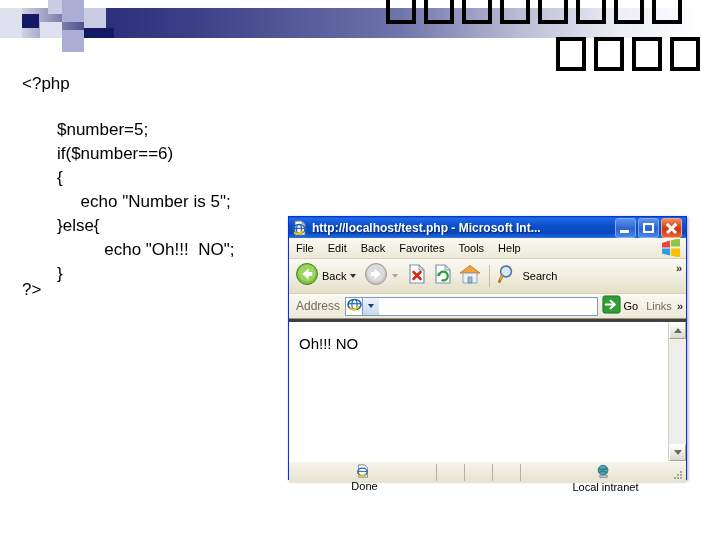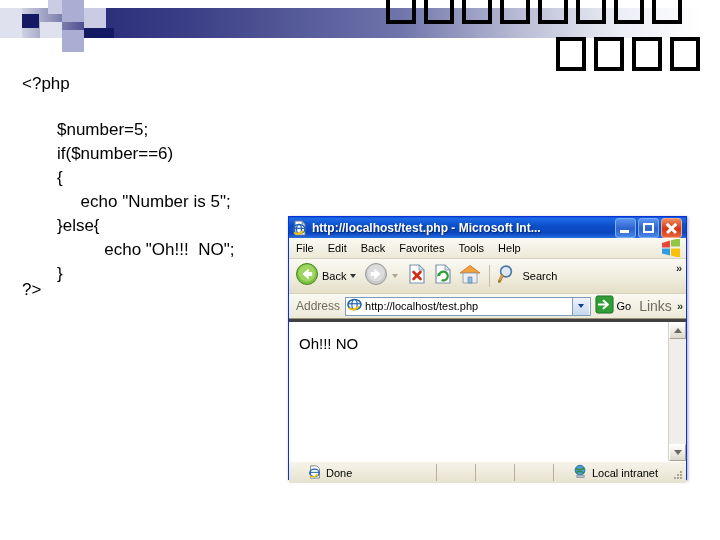--- a/index.html
+++ b/index.html
@@ -278,21 +278,21 @@
   }
   .addr-drop .caret-dn { border-top-color: #12398c; margin: 0; }
   .go-btn {
     display: flex;
     align-items: center;
     margin-left: 4px;
     flex: 0 0 auto;
   }
   .go-label { font-size: 11px; margin-left: 3px; }
   .links-label {
-    font-size: 14px;
+    font-size: 11px;
     color: #6f6b5c;
     margin-left: 8px;
     flex: 0 0 auto;
   }
   .addr-chev {
     font-size: 11px;
     font-weight: bold;
     color: #333;
     margin-left: 5px;
     flex: 0 0 auto;
@@ -355,22 +355,23 @@
     display: flex;
     align-items: center;
     font-size: 11px;
     position: relative;
   }
   .st-pane {
     height: 17px;
     display: flex;
     align-items: center;
     border-right: 1px solid #b6b09a;
-    padding: 0 19px;
-    box-sizing: border-box;
+    padding: 0 0;
+    box-sizing: border-box;
+    flex-direction: column;
   }
   .st-done { flex: 0 0 148px; }
   .st-blank1 { flex: 0 0 28px; }
   .st-blank2 { flex: 0 0 28px; }
   .st-blank3 { flex: 0 0 28px; }
   .st-zone { flex: 1 1 auto; border-right: none; }
   .st-label { margin-left: 4px; white-space: nowrap; }
   .grip {
     position: absolute;
     right: 2px;
@@ -536,21 +537,20 @@
       <span class="addr-label">Address</span>
       <span class="addr-input">
         <span>
           <svg width="15" height="15" viewBox="0 0 16 16">
             <ellipse cx="8" cy="8" rx="7" ry="5.4" fill="none" stroke="#1a5fb4" stroke-width="1.6"></ellipse>
             <ellipse cx="8" cy="8" rx="2.8" ry="5.4" fill="none" stroke="#1a5fb4" stroke-width="1.2"></ellipse>
             <path d="M1.2 7.2 h13.6" stroke="#1a5fb4" stroke-width="1.2"></path>
             <path d="M2 12 c3.4 2.4 8 1.6 10.4-2" stroke="#f5c400" stroke-width="2.2" fill="none"></path>
           </svg>
         </span>
-        <span class="addr-url" title="http://localhost/test.php">http://localhost/test.php</span>
         <span class="addr-drop">
           <span class="caret-dn"></span>
         </span>
       </span>
       <span class="go-btn">
         <span>
           <svg width="19" height="19" viewBox="0 0 20 20">
             <rect x="1" y="1" width="18" height="18" rx="2" fill="#2f9e36" stroke="#1d6f23" stroke-width="1"></rect>
             <path d="M4 10 h8 M9 6 l4.6 4 L9 14" stroke="#ffffff" stroke-width="2.1" fill="none" stroke-linecap="round" stroke-linejoin="round"></path>
           </svg>

